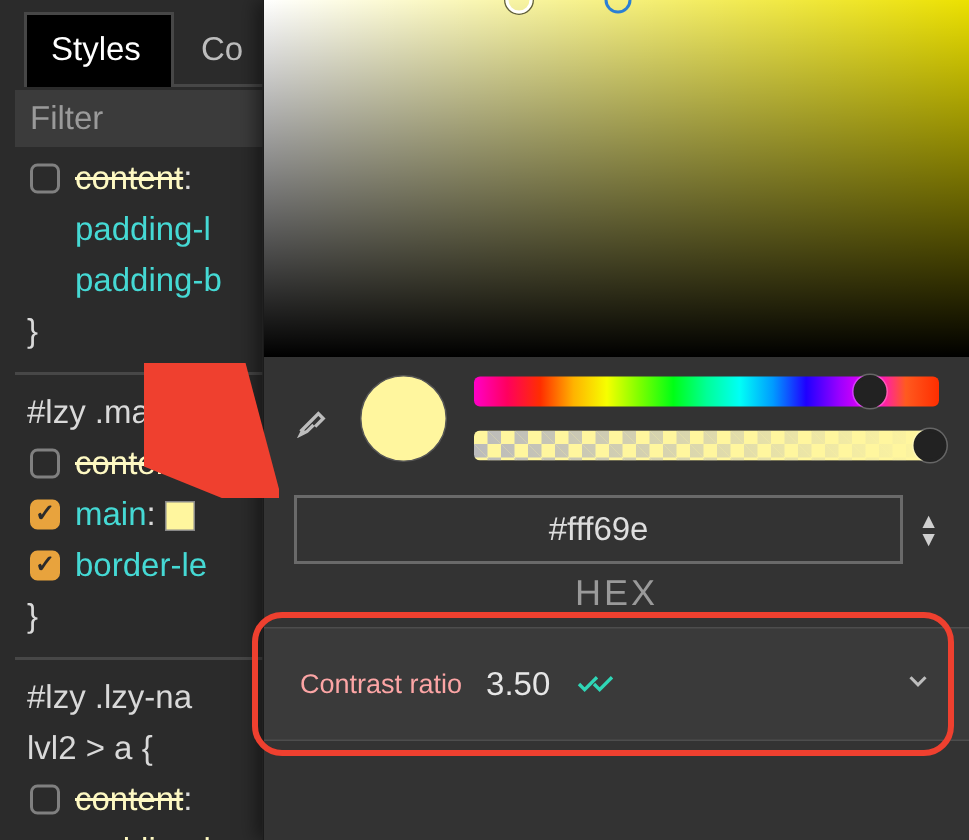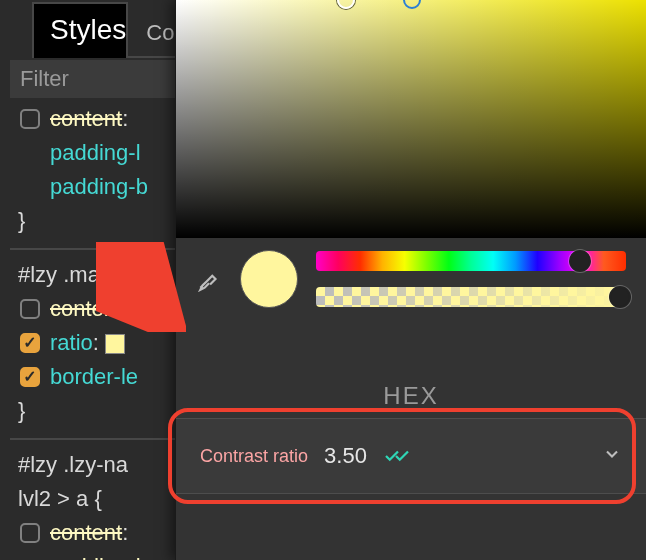--- a/index.html
+++ b/index.html
@@ -2,21 +2,21 @@
 <html><head>
 <meta charset="utf-8">
 <style>
   * { box-sizing: border-box; margin: 0; padding: 0; font-family: -apple-system, "Helvetica Neue", Arial, sans-serif; }
   html, body { width: 646px; height: 560px; background:#2b2b2b; overflow:hidden; }
   .root { position:relative; width:646px; height:560px; background:#2b2b2b; }
 
   
   .panel { position:absolute; left:10px; top:0; right:0; bottom:0; }
   .tabs { display:flex; align-items:flex-end; height:58px; padding-left:6px; }
-  .tab { font-size:28px; color:#bdbdbd; padding:10px 0 12px 16px; border:2px solid transparent; border-bottom:none; background:transparent; cursor:pointer;margin-left:16px; }
+  .tab { font-size:22px; color:#bdbdbd; padding:10px 20px 12px 16px; border:2px solid transparent; border-bottom:none; background:transparent; cursor:pointer; }
   .tab.active { color:#fff; background:#000; border:2px solid #474747; border-bottom:none; }
   .tabs-rest { flex:1; border-bottom:2px solid #474747; height:100%; display:flex; align-items:flex-end; padding-bottom:10px; padding-left:18px; font-size:22px; color:#bdbdbd; }
   .filter-row { margin-top:2px; background:#3b3b3b; padding:6px 10px; }
   .filter { color:#9a9a9a; font-size:22px; }
   .decls { padding:4px 0 0 4px; font-family: Menlo, Consolas, monospace; font-size:22px; line-height:34px; }
   .rule-sel { color:#d9d9d9; padding:6px 4px 0 4px; }
   .rule-brace { color:#d9d9d9; padding-left:4px; }
   .decl-row { display:flex; align-items:center; gap:10px; padding-left:6px; }
   .cb { width:20px; height:20px; border:2px solid #808080; border-radius:5px; background:transparent; display:inline-flex; align-items:center; justify-content:center; flex:0 0 20px; }
   .cb.checked { background:#e8a33d; border-color:#e8a33d; }
@@ -110,21 +110,21 @@
 
       <div class="hr"></div>
 
       <div class="rule-sel">#lzy .main .</div>
       <div class="decl-row">
         <span class="cb"></span>
         <span><span class="prop struck">content</span><span class="colon">:</span></span>
       </div>
       <div class="decl-row">
         <span class="cb checked"></span>
-        <span><span class="prop">ratio</span><span class="colon">:</span><span class="swatch-sm"></span></span>
+        <span><span class="prop">main</span><span class="colon">:</span><span class="swatch-sm"></span></span>
       </div>
       <div class="decl-row">
         <span class="cb checked"></span>
         <span><span class="prop">border-le</span></span>
       </div>
       <div class="rule-brace">}</div>
 
       <div class="hr"></div>
 
       <div class="rule-sel">#lzy .lzy-na</div>
@@ -159,20 +159,27 @@
       <div class="sliders">
         <div class="slider hue">
           <div class="thumb" style="left:85%;"></div>
         </div>
         <div class="slider alpha">
           <div class="thumb" style="left:98%;"></div>
         </div>
       </div>
     </div>
 
+    <div class="hex-row">
+      <input class="hex-input" value="#fff69e" style="">
+      <div class="stepper">
+        <span>▲</span>
+        <span>▼</span>
+      </div>
+    </div>
     <div class="mode-label">HEX</div>
 
     <div class="contrast">
       <span class="contrast-label">Contrast ratio</span>
       <span class="contrast-val">3.50</span>
       <span class="dblcheck">
         <svg viewBox="0 0 24 24" fill="none" stroke="currentColor" stroke-width="3">
             <path d="M4 12l5 5L20 6"></path>
           </svg>
         <svg viewBox="0 0 24 24" fill="none" stroke="currentColor" stroke-width="3" style="margin-left:-8px">

